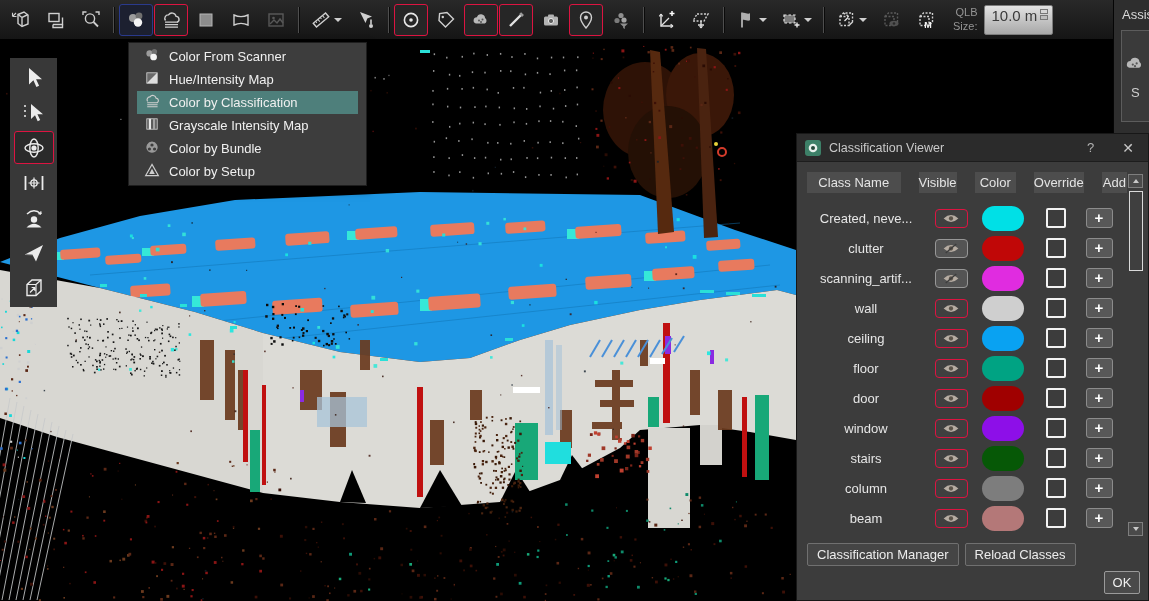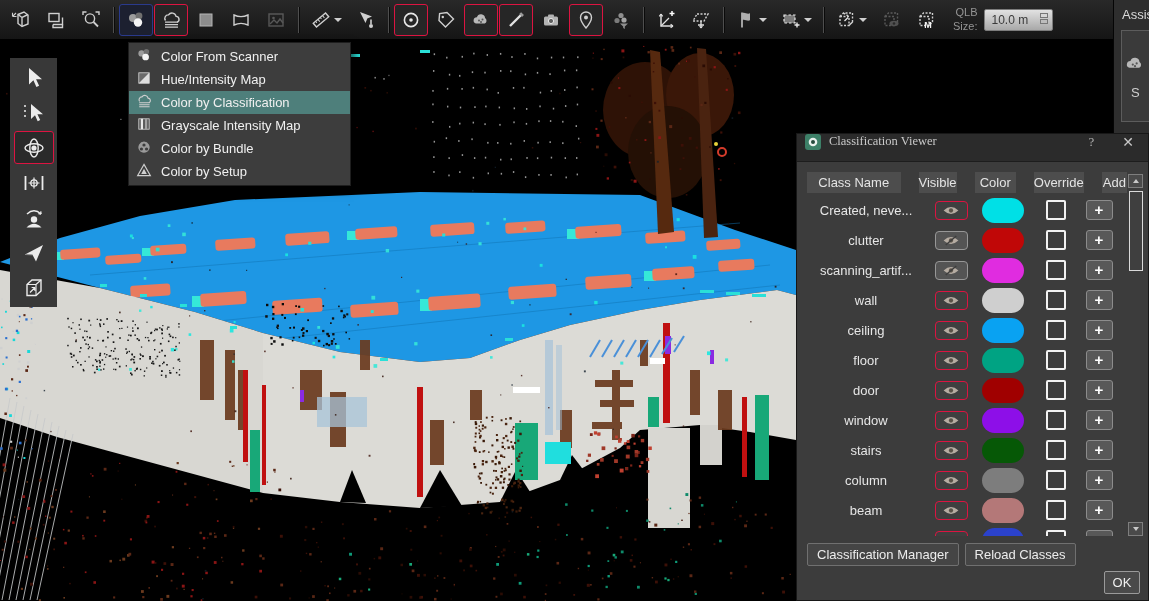--- a/index.html
+++ b/index.html
@@ -17,22 +17,22 @@
     display:flex;align-items:center;justify-content:center;padding:0;cursor:pointer;position:relative;}
   .tb-btn svg{width:20px;height:20px;display:block;}
   .tb-btn.active-red{border:1.5px solid #dc1441;background:#262626;}
   .tb-btn.active-blue{border:1.5px solid #2a3a8c;background:#1c2030;}
   .tb-btn.disabled{opacity:.32;cursor:default;}
   .tb-btn.has-dd{width:44px;}
   .caret{width:0;height:0;border:4px solid transparent;border-top-color:#cfcfcf;margin:5px 0 0 3px;}
   .qlb{display:flex;align-items:center;gap:7px;margin-left:10px;}
   .qlb-label{font-size:11px;color:#949494;text-align:right;line-height:1.2;}
   .qlb-select{width:58px;height:20px;background:linear-gradient(#e2e2e2,#a8a8a8);
-    border:1px solid #7c7c7c;border-radius:2px;color:#3a3a3a;font-size:12px;
-    display:flex;align-items:center;justify-content:space-between;padding:0 3px 0 6px;cursor:pointer;}
+    border:1px solid #7c7c7c;border-radius:2px;color:#3a3a3a;font-size:15px;
+    display:flex;align-items:center;justify-content:space-between;padding:0 3px 8px 6px;cursor:pointer;}
   .spin{display:block;width:9px;height:14px;}
   .spin b{display:block;width:8px;height:5px;background:#d6d6d6;border:1px solid #777;box-sizing:border-box;}
   .spin b+b{margin-top:1px;background:#bdbdbd;}
   
   #assistant{position:absolute;left:1113px;top:0;width:36px;height:133px;background:#2e2e2e;
     border-left:1px solid #050505;z-index:20;overflow:hidden;}
   .as-title{font-size:13px;color:#d8d8d8;margin:7px 0 0 8px;white-space:nowrap;}
   .as-sub{margin:8px 0 0 7px;height:92px;background:#3a3a3a;border:1px solid #5c5c5c;border-right:none;
     padding-top:22px;box-sizing:border-box;}
   .as-sub .half-icon{display:block;width:22px;height:22px;margin-left:2px;overflow:hidden;}
@@ -41,36 +41,36 @@
   #viewport{position:absolute;left:0;top:40px;width:1113px;height:561px;z-index:1;background:#000;}
   
   #side-tools{position:absolute;left:10px;top:58px;width:47px;background:#383838;z-index:10;
     padding:3px 0;display:flex;flex-direction:column;align-items:center;gap:2px;}
   .st-btn{width:40px;height:33px;background:transparent;border:1px solid transparent;border-radius:3px;
     display:flex;align-items:center;justify-content:center;padding:0;cursor:pointer;}
   .st-btn svg{width:24px;height:24px;display:block;}
   .st-btn.active-red{border:1.5px solid #dc1441;background:#2a2a2a;}
   
   #color-menu{position:absolute;left:128px;top:42px;width:221px;background:#3d3d3d;
-    border:1px solid #1e1e1e;box-shadow:3px 4px 8px rgba(0,0,0,.65);z-index:40;padding:2px 0;}
+    border:1px solid #1e1e1e;box-shadow:3px 4px 8px rgba(0,0,0,.65);z-index:40;padding:2px 8px;}
   .menu-item{height:23px;display:flex;align-items:center;gap:9px;padding-left:7px;cursor:pointer;}
   .menu-item svg{width:16px;height:16px;flex:0 0 16px;}
   .menu-item .m-label{font-size:13px;color:#f0f0f0;white-space:nowrap;}
   .menu-item.selected{background:#4e7f7b;}
   
   #cls-panel{position:absolute;left:796px;top:133px;width:353px;height:468px;background:#3c3c3c;
     border:1px solid #171717;box-sizing:border-box;z-index:25;}
-  .p-title{height:27px;background:#2b2b2b;display:flex;align-items:flex-start;padding:0 8px;gap:8px;
-    border-bottom:1px solid #1d1d1d;font-family:Liberation Serif, serif;}
+  .p-title{height:27px;background:#2b2b2b;display:flex;align-items:center;padding:0 8px;gap:8px;
+    border-bottom:1px solid #1d1d1d;}
   .p-title .logo{width:16px;height:16px;flex:0 0 16px;}
   .p-title .t-text{flex:1;font-size:12.5px;color:#c9c9c9;white-space:nowrap;overflow:hidden;}
   .p-title .help{font-size:13px;color:#b2b2b2;padding:0 14px;cursor:pointer;}
   .p-title .close{font-size:14px;color:#c8c8c8;padding:0 6px;cursor:pointer;}
   .p-table{position:absolute;left:10px;top:38px;width:320px;height:364px;overflow:hidden;}
-  .t-head{display:flex;gap:18px;height:21px;margin-bottom:2px;}
+  .t-head{display:flex;gap:18px;height:21px;margin-bottom:10px;}
   .t-head span{background:#4d4d4d;color:#e4e4e4;font-size:13px;display:flex;align-items:center;justify-content:center;}
   .w-name{width:118px;}.w-vis{width:48px;}.w-col{width:52px;}.w-ovr{width:50px;}.w-add{width:32px;}
   .crow{display:flex;gap:2px;height:30px;}
   .c-cell{display:flex;align-items:center;justify-content:center;}
   .c-name{color:#e6e6e6;font-size:13px;white-space:nowrap;overflow:hidden;justify-content:center;}
   .vis-btn{width:33px;height:19px;border-radius:4px;background:#3f3f3f;border:1.4px solid #dc1441;
     display:flex;align-items:center;justify-content:center;padding:0;cursor:pointer;}
   .vis-btn.hidden-state{background:#545454;border:1px solid #979797;}
   .vis-btn svg{width:18px;height:11px;display:block;}
   .swatch{width:42px;height:25px;border-radius:13px;display:block;}

